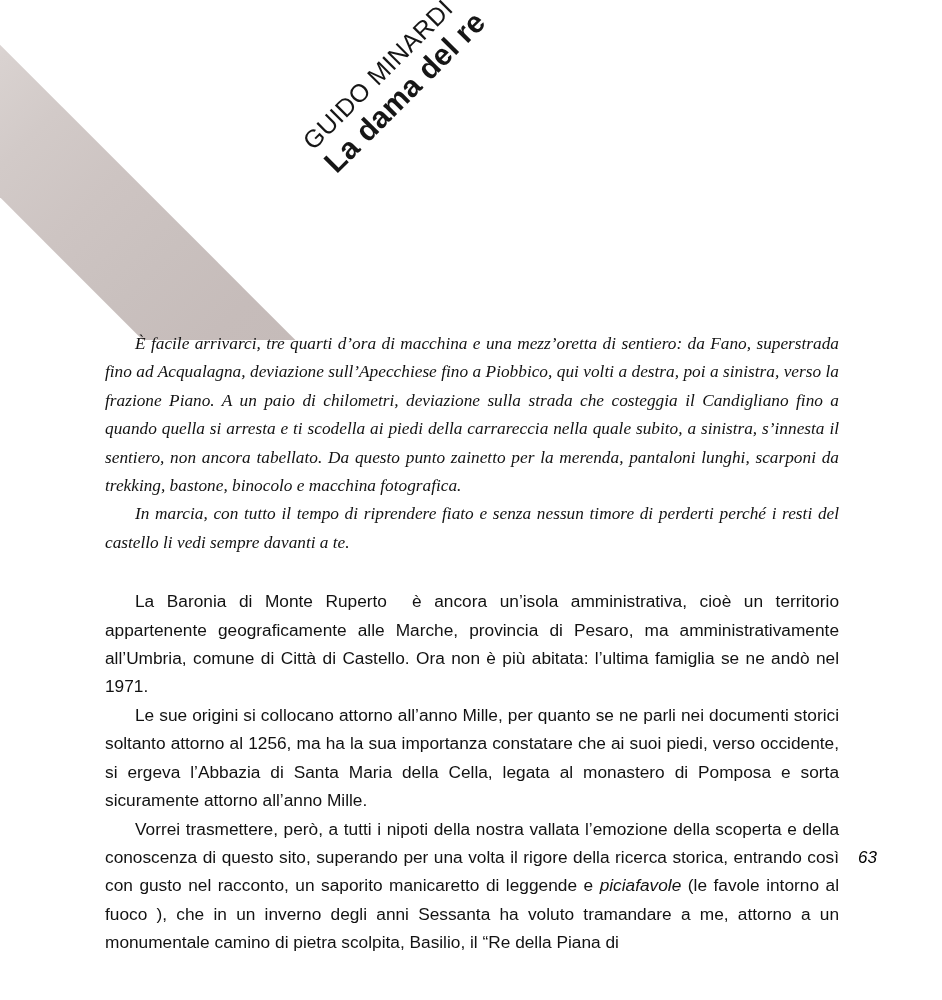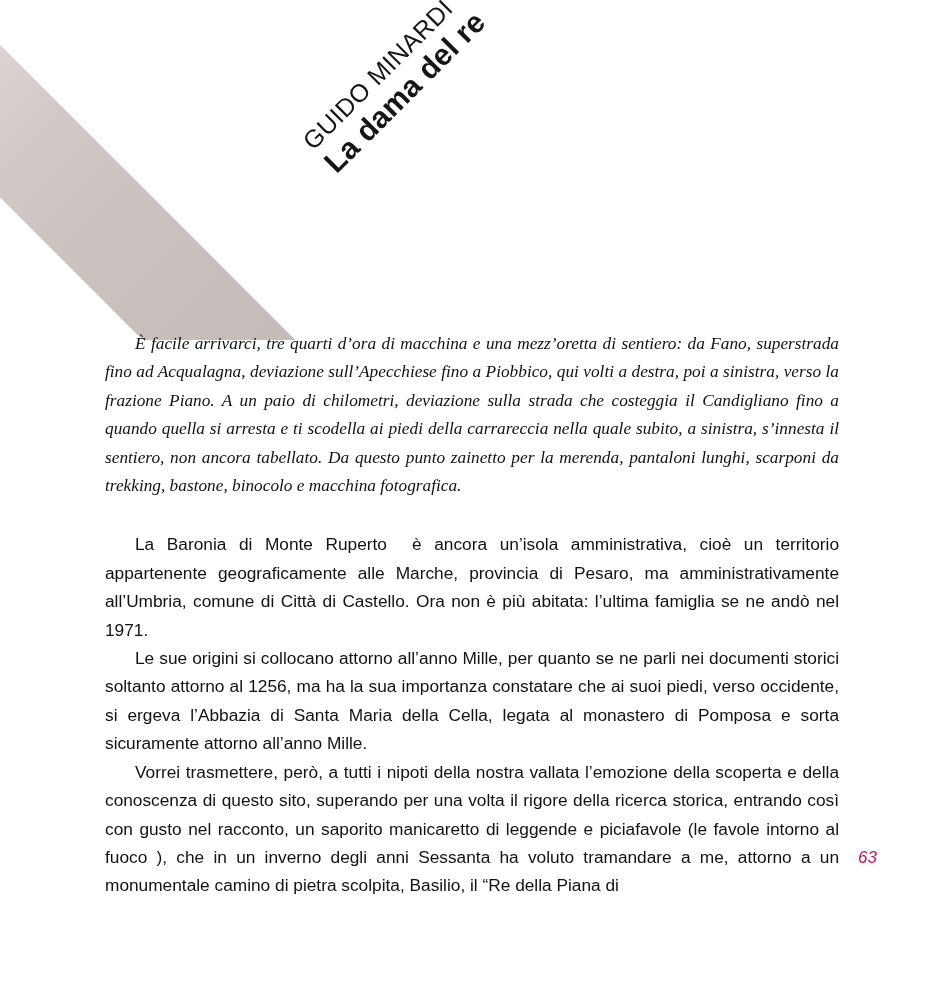--- a/index.html
+++ b/index.html
@@ -111,49 +111,51 @@
     hyphens: none;
   }
   .para.italic {
     font-style: italic;
     font-family: Liberation Serif, serif;
   }
   .block-gap {
     height: 30px;
   }
   .it {
+    font-style: italic;
     margin-top: 16px;
   }
 
   .page-number {
     position: absolute;
     left: 858px;
     top: 848px;
     font-size: 17px;
     font-style: italic;
-    color: #be185d;
+    color: #000000;
   }
 </style>
 </head>
 <body>
 
 <div class="page">
 
   <div class="banner-wrap">
     <div class="banner"></div>
     <div class="banner-fade"></div>
     <div class="banner-text">
       <div class="banner-author">GUIDO MINARDI</div>
       <div class="banner-title">La dama del re</div>
     </div>
   </div>
 
   <div class="content">
 
     <p class="para italic">È facile arrivarci, tre quarti d’ora di macchina e una mezz’oretta di sentiero: da Fano, superstrada fino ad Acqualagna, deviazione sull’Apecchiese fino a Piobbico, qui volti a destra, poi a sinistra, verso la frazione Piano. A un paio di chilometri, deviazione sulla strada che costeggia il Candigliano fino a quando quella si arresta e ti scodella ai piedi della carrareccia nella quale subito, a sinistra, s’innesta il sentiero, non ancora tabellato. Da questo punto zainetto per la merenda, pantaloni lunghi, scarponi da trekking, bastone, binocolo e macchina fotografica.</p>
+    <p class="para italic">In marcia, con tutto il tempo di riprendere fiato e senza nessun timore di perderti perché i resti del castello li vedi sempre davanti a te.</p>
 
     <div class="block-gap"></div>
 
     <p class="para">La Baronia di Monte Ruperto &nbsp;è ancora un’isola amministrativa, cioè un territorio appartenente geograficamente alle Marche, provincia di Pesaro, ma amministrativamente all’Umbria, comune di Città di Castello. Ora non è più abitata: l’ultima famiglia se ne andò nel 1971.</p>
     <p class="para">Le sue origini si collocano attorno all’anno Mille, per quanto se ne parli nei documenti storici soltanto attorno al 1256, ma ha la sua importanza constatare che ai suoi piedi, verso occidente, si ergeva l’Abbazia di Santa Maria della Cella, legata al monastero di Pomposa e sorta sicuramente attorno all’anno Mille.</p>
 
     <p class="para"><span>Vorrei trasmettere, però, a tutti i nipoti della nostra vallata l’emozione della scoperta e della conoscenza di questo sito, superando per una volta il rigore della ricerca storica, entrando così con gusto nel racconto, un saporito manicaretto di leggende e </span><span class="it">piciafavole</span><span> (le favole intorno al fuoco ), che in un inverno degli anni Sessanta ha voluto tramandare a me, attorno a un monumentale camino di pietra scolpita, Basilio, il “Re della Piana di</span></p>
 
   </div>
 

